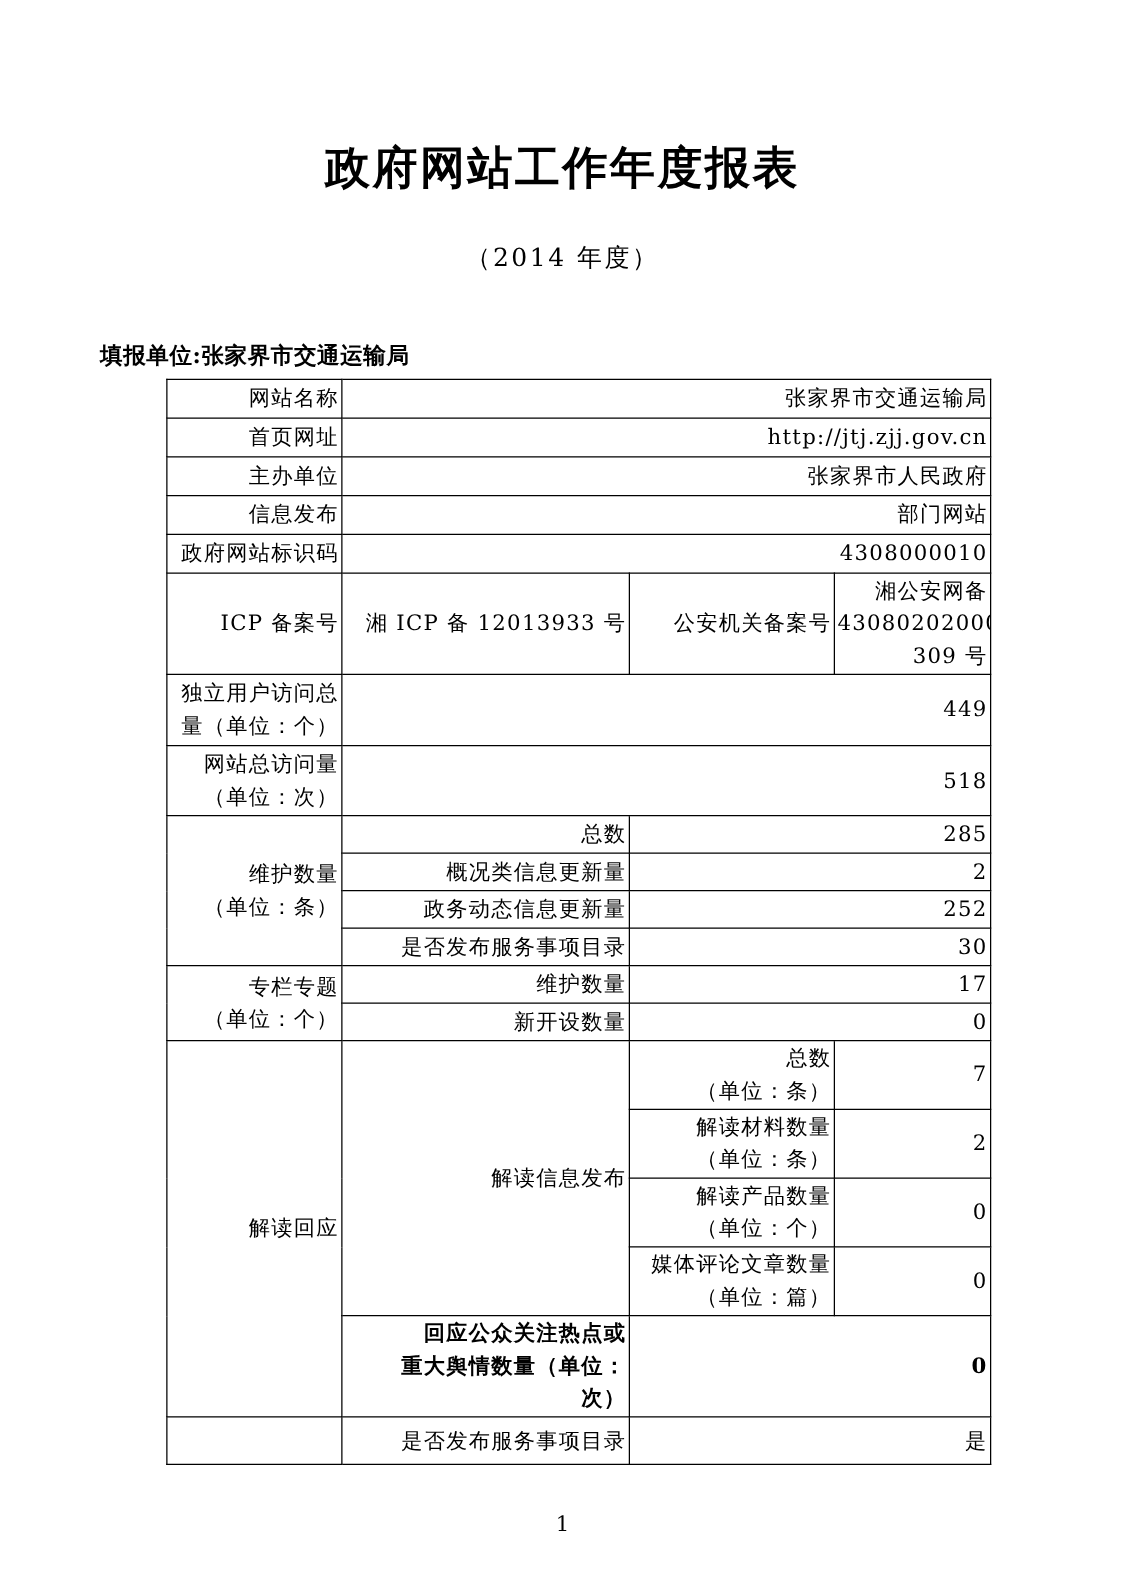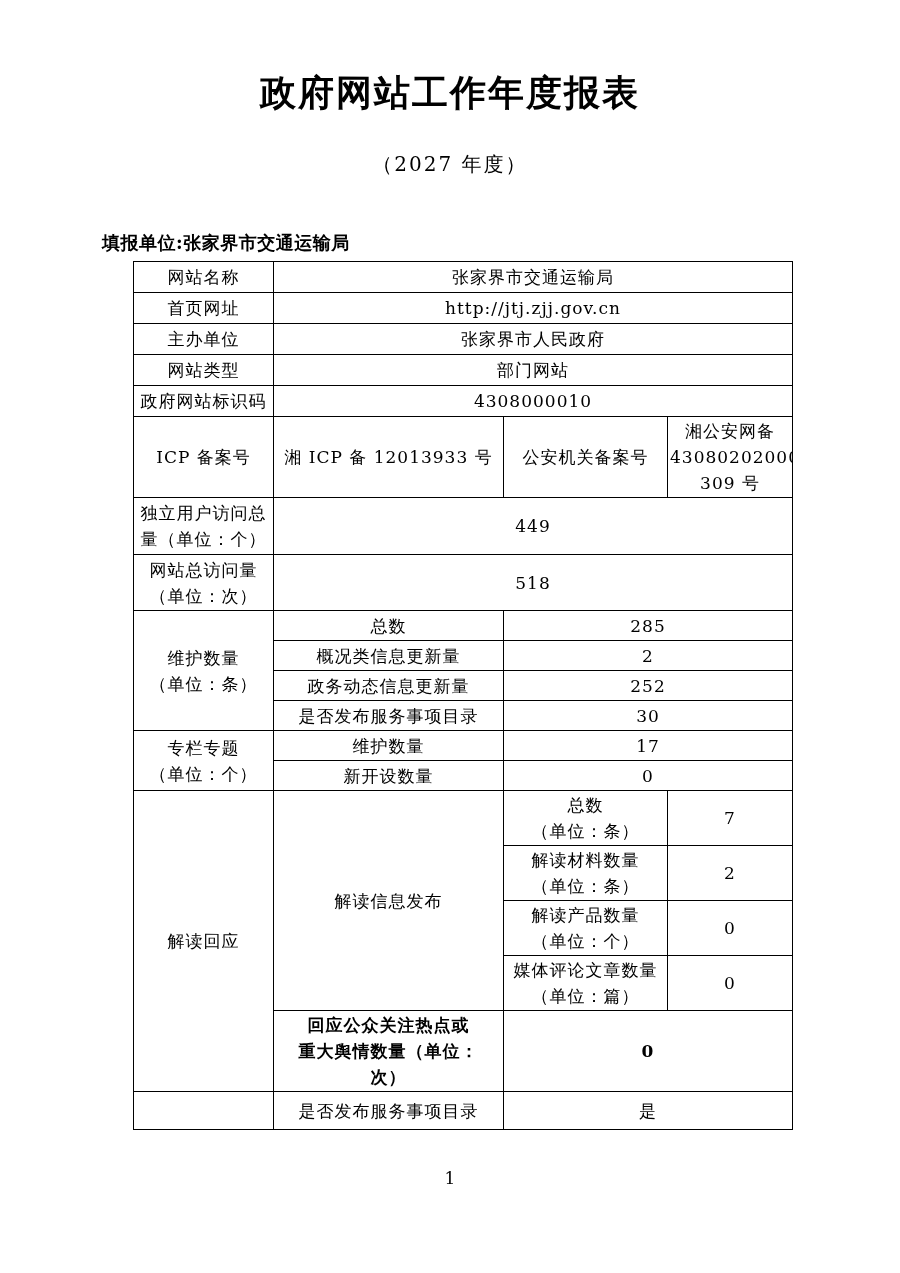--- a/index.html
+++ b/index.html
@@ -12,54 +12,54 @@
     height: 1273px;
     overflow: hidden;
     font-family: "DejaVu Serif", "Liberation Serif", serif;
     color: #000000;
   }
   .page {
     width: 900px;
     height: 1273px;
     position: relative;
     box-sizing: border-box;
-    padding-top: 68px;
+    padding-top: 110px;
   }
   .doc-title {
     font-family: "DejaVu Sans", "Liberation Sans", sans-serif;
     font-weight: 700;
     font-size: 36px;
     line-height: 50px;
     letter-spacing: 2px;
     text-align: center;
     color: #000;
   }
   .doc-subtitle {
     margin-top: 32px;
     font-size: 20px;
     line-height: 28px;
     letter-spacing: 2px;
     text-align: center;
   }
   .reporting-unit {
-    margin: 52px 0 6px 102px;
+    margin: 52px 0 6px 80px;
     font-size: 18px;
     line-height: 25px;
     font-weight: 700;
     letter-spacing: 0.5px;
   }
   table.report {
     border-collapse: collapse;
     table-layout: fixed;
     width: 659px;
     margin-left: 133px;
   }
   table.report td {
     border: 1px solid #000;
-    text-align: center;
+    text-align: right;
     vertical-align: middle;
     font-size: 17px;
     line-height: 26px;
     letter-spacing: 1px;
     white-space: pre-line;
     padding: 1px 2px;
     overflow: hidden;
   }
   
   tr.rh31 { height: 31px; }
@@ -77,21 +77,21 @@
     line-height: 24px;
   }
 </style>
 </head>
 <body>
 
 <div class="page">
 
   <div class="doc-title">政府网站工作年度报表</div>
 
-  <div class="doc-subtitle">（2027 年度）</div>
+  <div class="doc-subtitle">（2014 年度）</div>
 
   <div class="reporting-unit">填报单位:张家界市交通运输局</div>
 
   <table class="report">
     <colgroup>
       <col style="width:140px">
       <col style="width:230px">
       <col style="width:164px">
       <col style="width:125px">
     </colgroup>
@@ -102,21 +102,21 @@
       </tr>
       <tr class="rh31">
         <td>首页网址</td>
         <td colspan="3">http://jtj.zjj.gov.cn</td>
       </tr>
       <tr class="rh31">
         <td>主办单位</td>
         <td colspan="3">张家界市人民政府</td>
       </tr>
       <tr class="rh31">
-        <td>网站类型</td>
+        <td>信息发布</td>
         <td colspan="3">部门网站</td>
       </tr>
       <tr class="rh31">
         <td>政府网站标识码</td>
         <td colspan="3">4308000010</td>
       </tr>
       <tr class="rh80">
         <td>ICP 备案号</td>
         <td>湘 ICP 备 12013933 号</td>
         <td>公安机关备案号</td>

